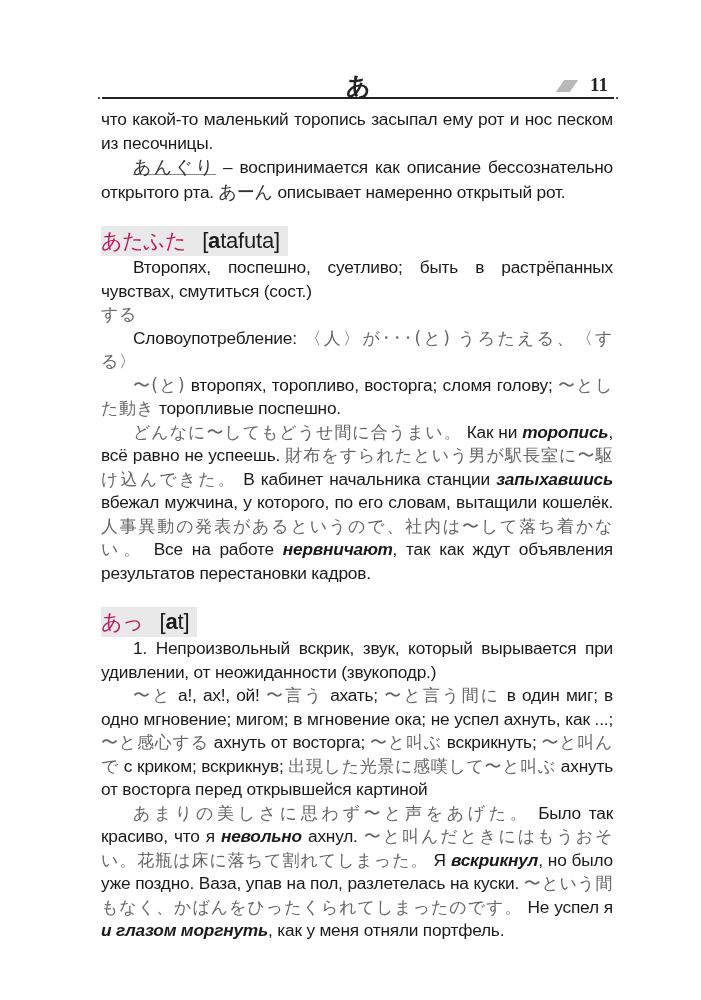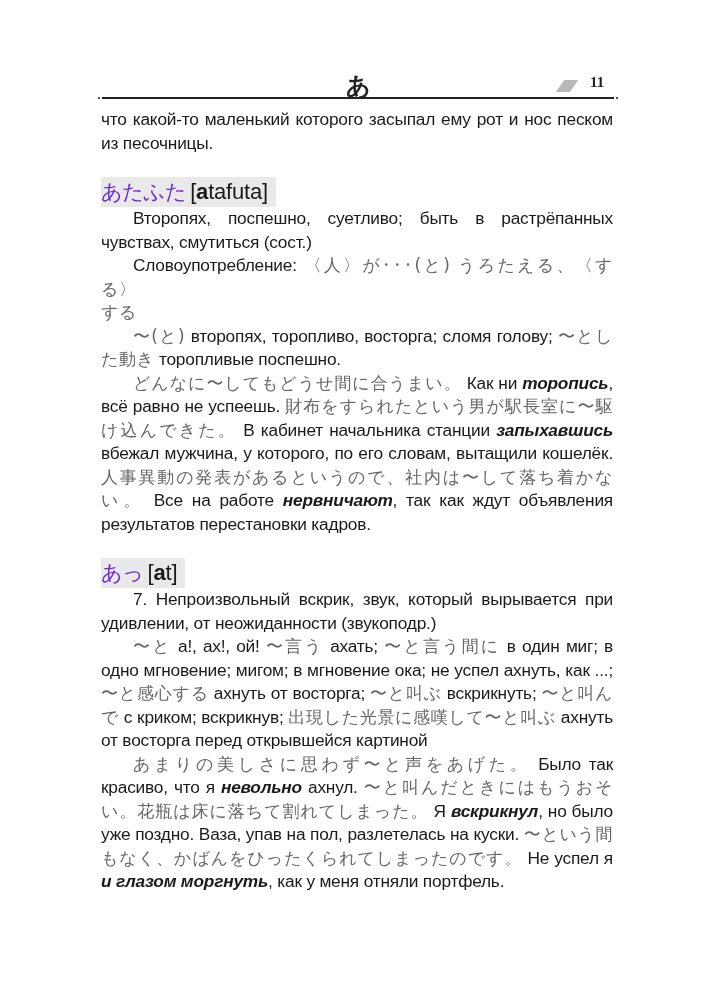--- a/index.html
+++ b/index.html
@@ -3,69 +3,70 @@
 <meta charset="utf-8">
 <style>
   html, body { margin: 0; padding: 0; background: #ffffff; }
   body { width: 701px; height: 1000px; position: relative; overflow: hidden;
          font-family: "Liberation Sans", "DejaVu Sans", sans-serif; color: #1a1a1a; }
   .page-header { position: absolute; left: 98px; top: 66px; width: 520px; height: 36px; }
   .header-letter { position: absolute; left: 248px; top: 4px; font-size: 24px; font-weight: bold;
                    font-family: "DejaVu Serif", serif; color: #222; }
   .header-marker { position: absolute; left: 462px; top: 14px; width: 14px; height: 12px;
                    background: #b8b8b8; transform: skewX(-35deg); }
-  .page-number { position: absolute; left: 492px; top: 8px; font-size: 15px; font-weight: bold;
+  .page-number { position: absolute; left: 492px; top: 8px; font-size: 19px; font-weight: bold;
                  font-family: "Liberation Serif", serif; color: #222; }
   .header-rule { position: absolute; left: 4px; top: 31px; width: 512px; height: 2px; background: #222; }
   .rule-dot { position: absolute; top: 31px; width: 2px; height: 2px; background: #555; }
   .content { position: absolute; left: 101px; top: 108px; width: 512px;
              font-size: 17.3px; line-height: 23.5px; letter-spacing: -0.2px; }
   .p { margin: 0; text-align: justify; text-align-last: left; }
   .indent { text-indent: 32px; }
   .jp { font-family: "DejaVu Sans", sans-serif; color: #666; font-size: 17px; letter-spacing: 0.5px; }
   .jp-dark { font-family: "DejaVu Sans", sans-serif; color: #333; font-size: 18px; }
   .b { font-weight: bold; font-style: italic; }
   .i { }
   .u { text-decoration: underline; text-decoration-color: #888; }
   .right-line { text-align: right; padding-right: 4px; }
   .headword { display: inline-block; background: #e9e9e9; padding: 2px 8px 2px 0; margin-top: 22px;
               font-size: 20px; line-height: 26px; }
-  .headword .kana { font-family: "DejaVu Sans", sans-serif; color: #6d28d9; font-size: 21px; margin-right: 4px; }
+  .headword .kana { font-family: "DejaVu Sans", sans-serif; color: #be185d; font-size: 21px; margin-right: 16px; }
   .headword .romaji { font-size: 22px; }
   .headword .romaji b { font-weight: bold; }
 </style>
 </head>
 <body>
 
 <div class="page-header">
   <span class="header-letter">あ</span>
   <span class="header-marker"></span>
   <span class="page-number">11</span>
   <span class="rule-dot" style="left:0"></span>
   <div class="header-rule"></div>
   <span class="rule-dot" style="left:518px"></span>
 </div>
 
 <div class="content">
 
-  <p class="p"><span>что какой-то маленький которого засыпал ему рот и нос песком из песочницы.</span></p>
+  <p class="p"><span>что какой-то маленький торопись засыпал ему рот и нос песком из песочницы.</span></p>
+  <p class="p indent"><span class="jp-dark u">あんぐり</span><span> – воспринимается как описание бессознательно открытого рта. </span><span class="jp-dark">あーん</span><span> описывает намеренно открытый рот.</span></p>
 
   <div>
     <div class="headword">
       <span class="kana">あたふた</span><span class="romaji"><span>[</span><b>a</b><span>tafuta]</span></span>
     </div>
     <p class="p indent"><span>Второпях, поспешно, суетливо; быть в растрёпанных чувствах, смутиться (</span><span class="i">сост.</span><span>)</span></p>
+    <p class="p right-line"><span class="jp">する</span></p>
     <p class="p indent"><span class="i">Словоупотребление:</span><span class="jp"> 〈人〉が･･･(と) うろたえる、〈する〉</span></p>
-    <p class="p right-line"><span class="jp">する</span></p>
     <p class="p indent"><span class="jp">〜(と)</span><span> второпях, торопливо, восторга; сломя голову; </span><span class="jp">〜とした動き</span><span> торопливые поспешно.</span></p>
     <p class="p indent"><span class="jp">どんなに〜してもどうせ間に合うまい。</span><span> Как ни </span><span class="b">торопись</span><span>, всё равно не успеешь. </span><span class="jp">財布をすられたという男が駅長室に〜駆け込んできた。</span><span> В кабинет начальника станции </span><span class="b">запыхавшись</span><span> вбежал мужчина, у которого, по его словам, вытащили кошелёк. </span><span class="jp">人事異動の発表があるというので、社内は〜して落ち着かない。</span><span> Все на работе </span><span class="b">нервничают</span><span>, так как ждут объявления результатов перестановки кадров.</span></p>
   </div>
 
   <div>
     <div class="headword">
       <span class="kana">あっ</span><span class="romaji"><span>[</span><b>a</b><span>t]</span></span>
     </div>
-    <p class="p indent"><span>7. Непроизвольный вскрик, звук, который вырывается при удивлении, от неожиданности (</span><span class="i">звукоподр.</span><span>)</span></p>
+    <p class="p indent"><span>1. Непроизвольный вскрик, звук, который вырывается при удивлении, от неожиданности (</span><span class="i">звукоподр.</span><span>)</span></p>
     <p class="p indent"><span class="jp">〜と</span><span>  а!, ах!, ой! </span><span class="jp">〜言う</span><span>  ахать; </span><span class="jp">〜と言う間に</span><span> в один миг; в одно мгновение; мигом; в мгновение ока; не успел ахнуть, как ...; </span><span class="jp">〜と感心する</span><span> ахнуть от восторга; </span><span class="jp">〜と叫ぶ</span><span> вскрикнуть; </span><span class="jp">〜と叫んで</span><span> с криком; вскрикнув; </span><span class="jp">出現した光景に感嘆して〜と叫ぶ</span><span> ахнуть от восторга перед открывшейся картиной</span></p>
     <p class="p indent"><span class="jp">あまりの美しさに思わず〜と声をあげた。</span><span> Было так красиво, что я </span><span class="b">невольно</span><span> ахнул. </span><span class="jp">〜と叫んだときにはもうおそい。花瓶は床に落ちて割れてしまった。</span><span> Я </span><span class="b">вскрикнул</span><span>, но было уже поздно. Ваза, упав на пол, разлетелась на куски. </span><span class="jp">〜という間もなく、かばんをひったくられてしまったのです。</span><span>  Не успел я </span><span class="b">и глазом моргнуть</span><span>, как у меня отняли портфель.</span></p>
   </div>
 
 </div>
 
 </body></html>

